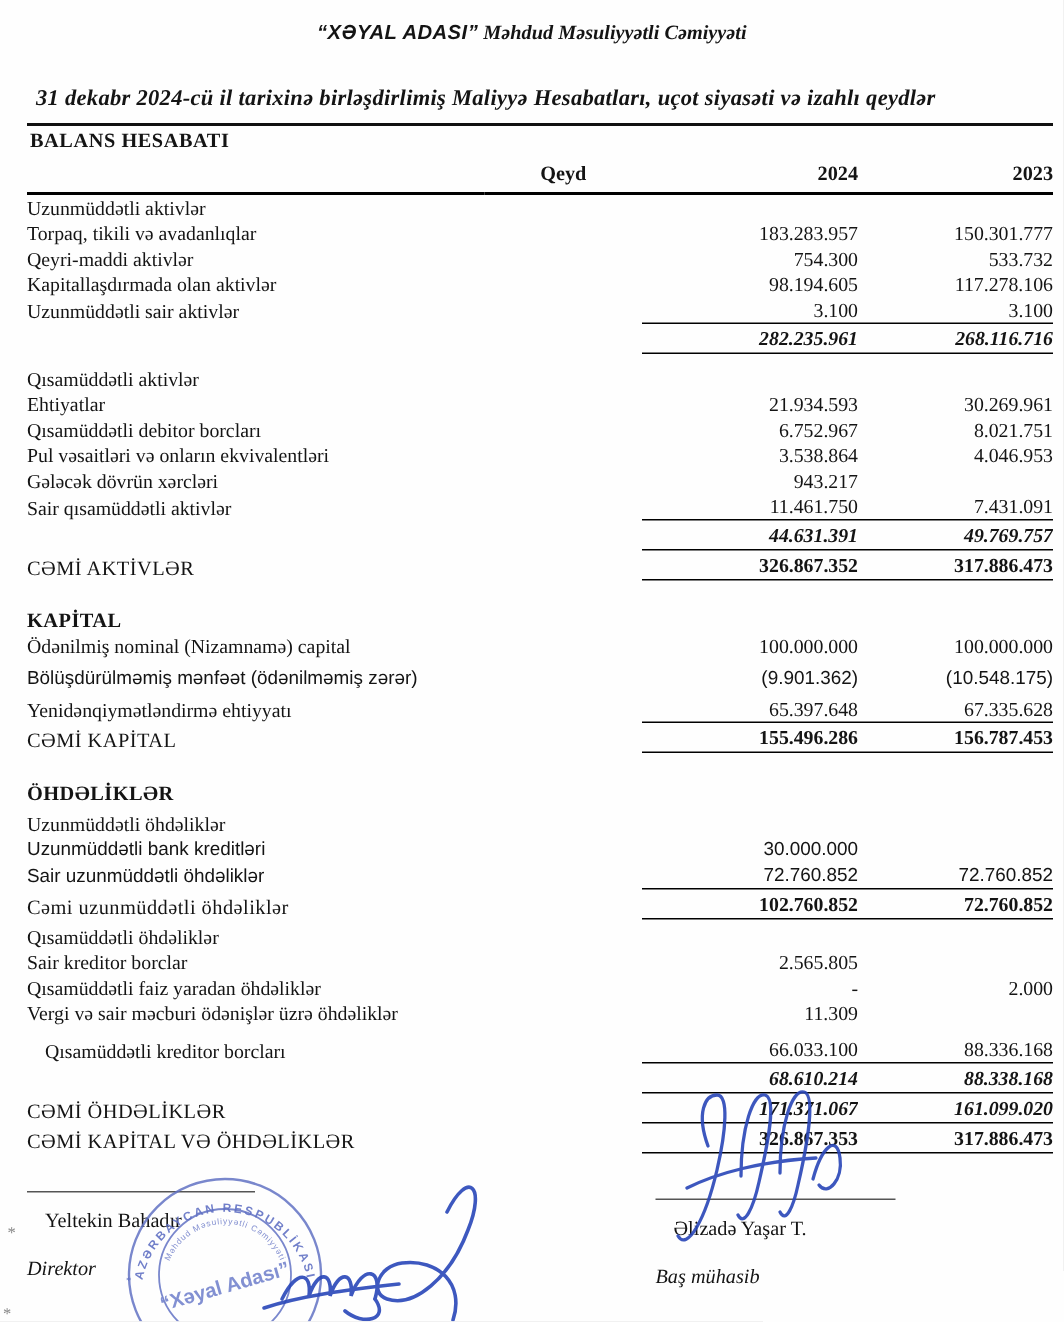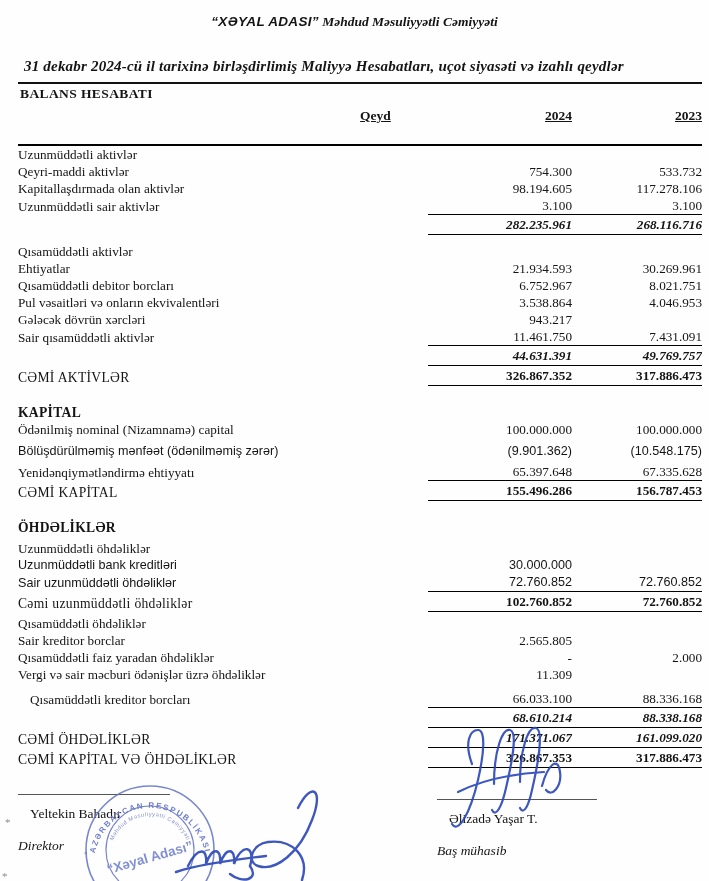--- a/index.html
+++ b/index.html
@@ -23,22 +23,22 @@
     font-size:13.5px;font-weight:bold;letter-spacing:.4px;
   }
   
   .bs-table-wrap{position:absolute;top:106px;left:18px;width:684px;}
   table.bs{border-collapse:collapse;width:684px;table-layout:fixed;}
   table.bs col.c-lbl{width:305px;}
   table.bs col.c-note{width:105px;}
   table.bs col.c-v24{width:144px;}
   table.bs col.c-v23{width:130px;}
   table.bs th{
-    font-size:13.5px;font-weight:bold;padding:2px 0 20px 0;
-    border-bottom:2.5px solid #000;vertical-align:bottom;text-decoration:underline;
+    font-size:13.5px;font-weight:bold;padding:2px 0 4px 0;
+    border-bottom:2.5px solid #000;vertical-align:bottom;
   }
   th.h-note{text-align:center;}
   th.h-val{text-align:right;}
   table.bs td{
     font-size:13.2px;line-height:15px;padding:1px 0;vertical-align:bottom;
     white-space:nowrap;overflow:hidden;
   }
   td.lbl{text-align:left;}
   td.note{text-align:center;}
   td.val{text-align:right;}
@@ -101,20 +101,26 @@
         </tr>
       </thead>
       <tbody id="bs-body">
           <tr class="subhead">
             <td class="lbl">Uzunmüddətli aktivlər</td>
             <td class="note"></td>
             <td class="val"></td>
             <td class="val"></td>
           </tr>
           <tr class="item">
+            <td class="lbl">Torpaq, tikili və avadanlıqlar</td>
+            <td class="note"></td>
+            <td class="val">183.283.957</td>
+            <td class="val">150.301.777</td>
+          </tr>
+          <tr class="item">
             <td class="lbl">Qeyri-maddi aktivlər</td>
             <td class="note"></td>
             <td class="val">754.300</td>
             <td class="val">533.732</td>
           </tr>
           <tr class="item">
             <td class="lbl">Kapitallaşdırmada olan aktivlər</td>
             <td class="note"></td>
             <td class="val">98.194.605</td>
             <td class="val">117.278.106</td>

